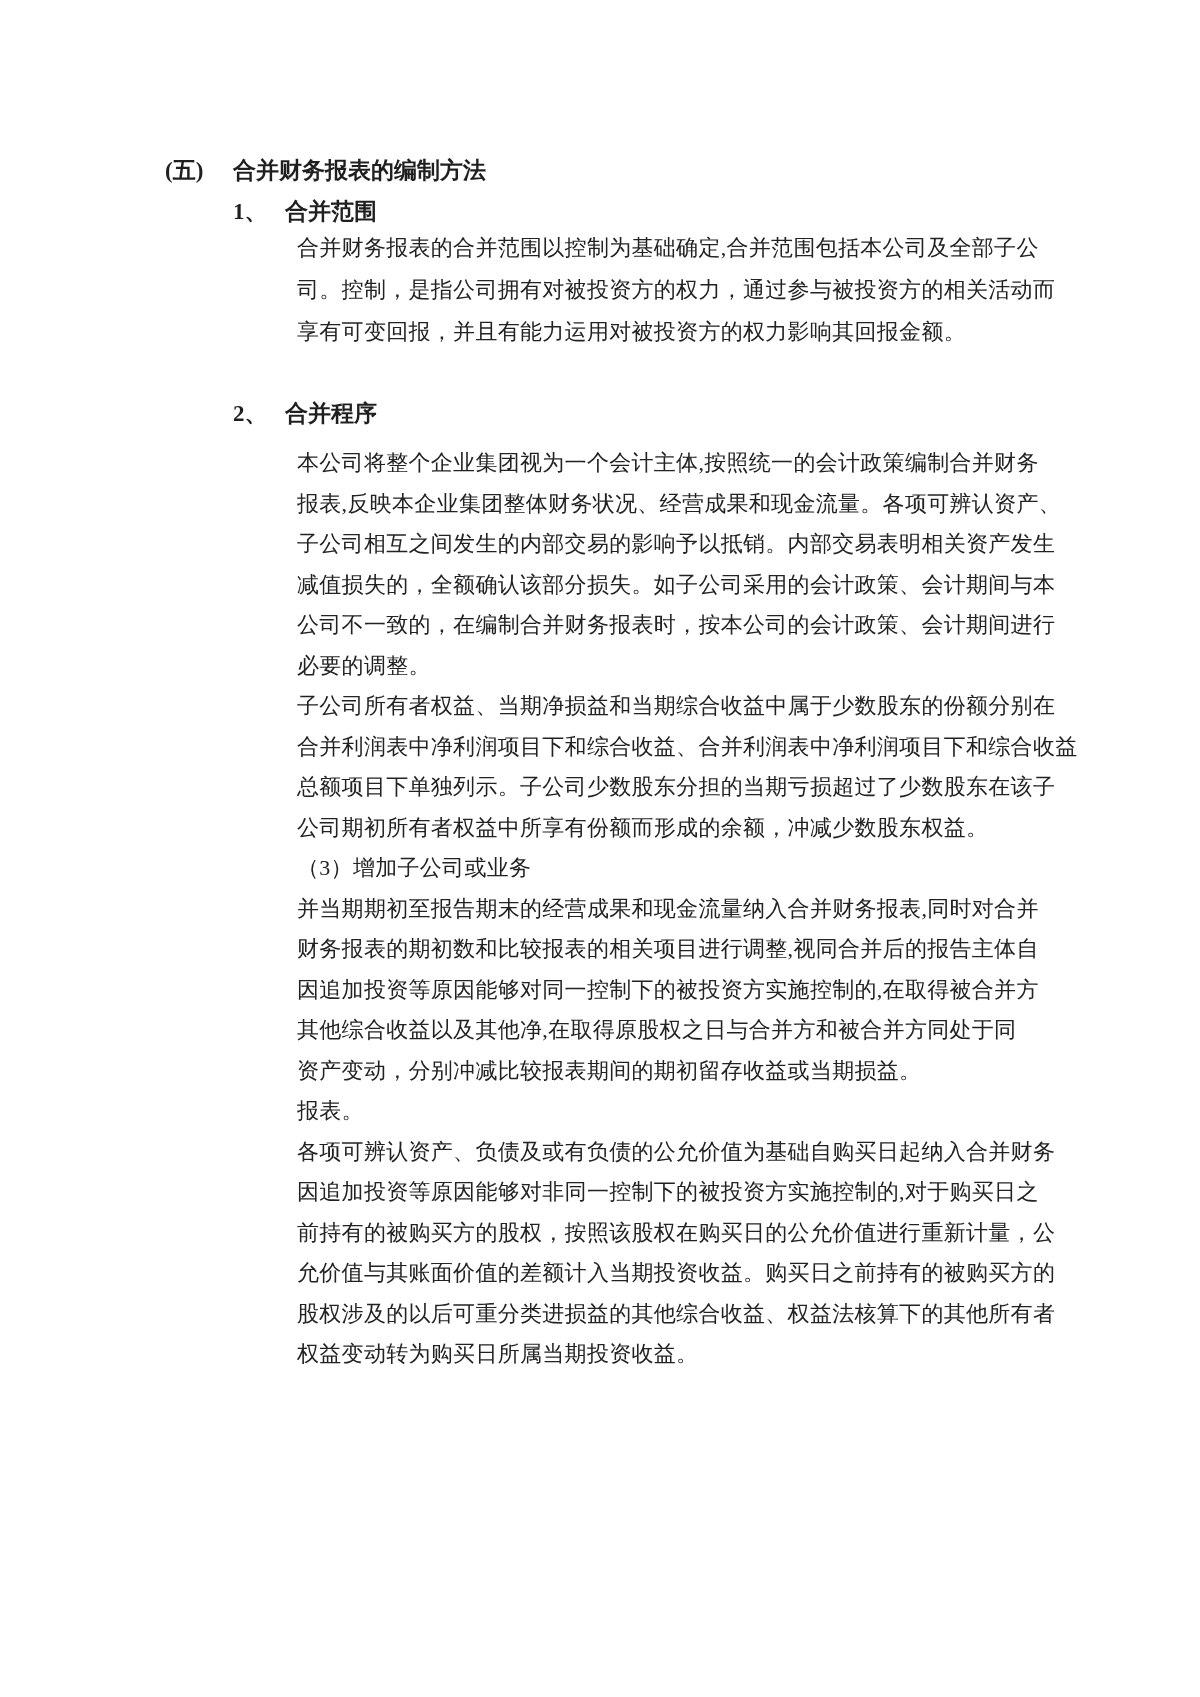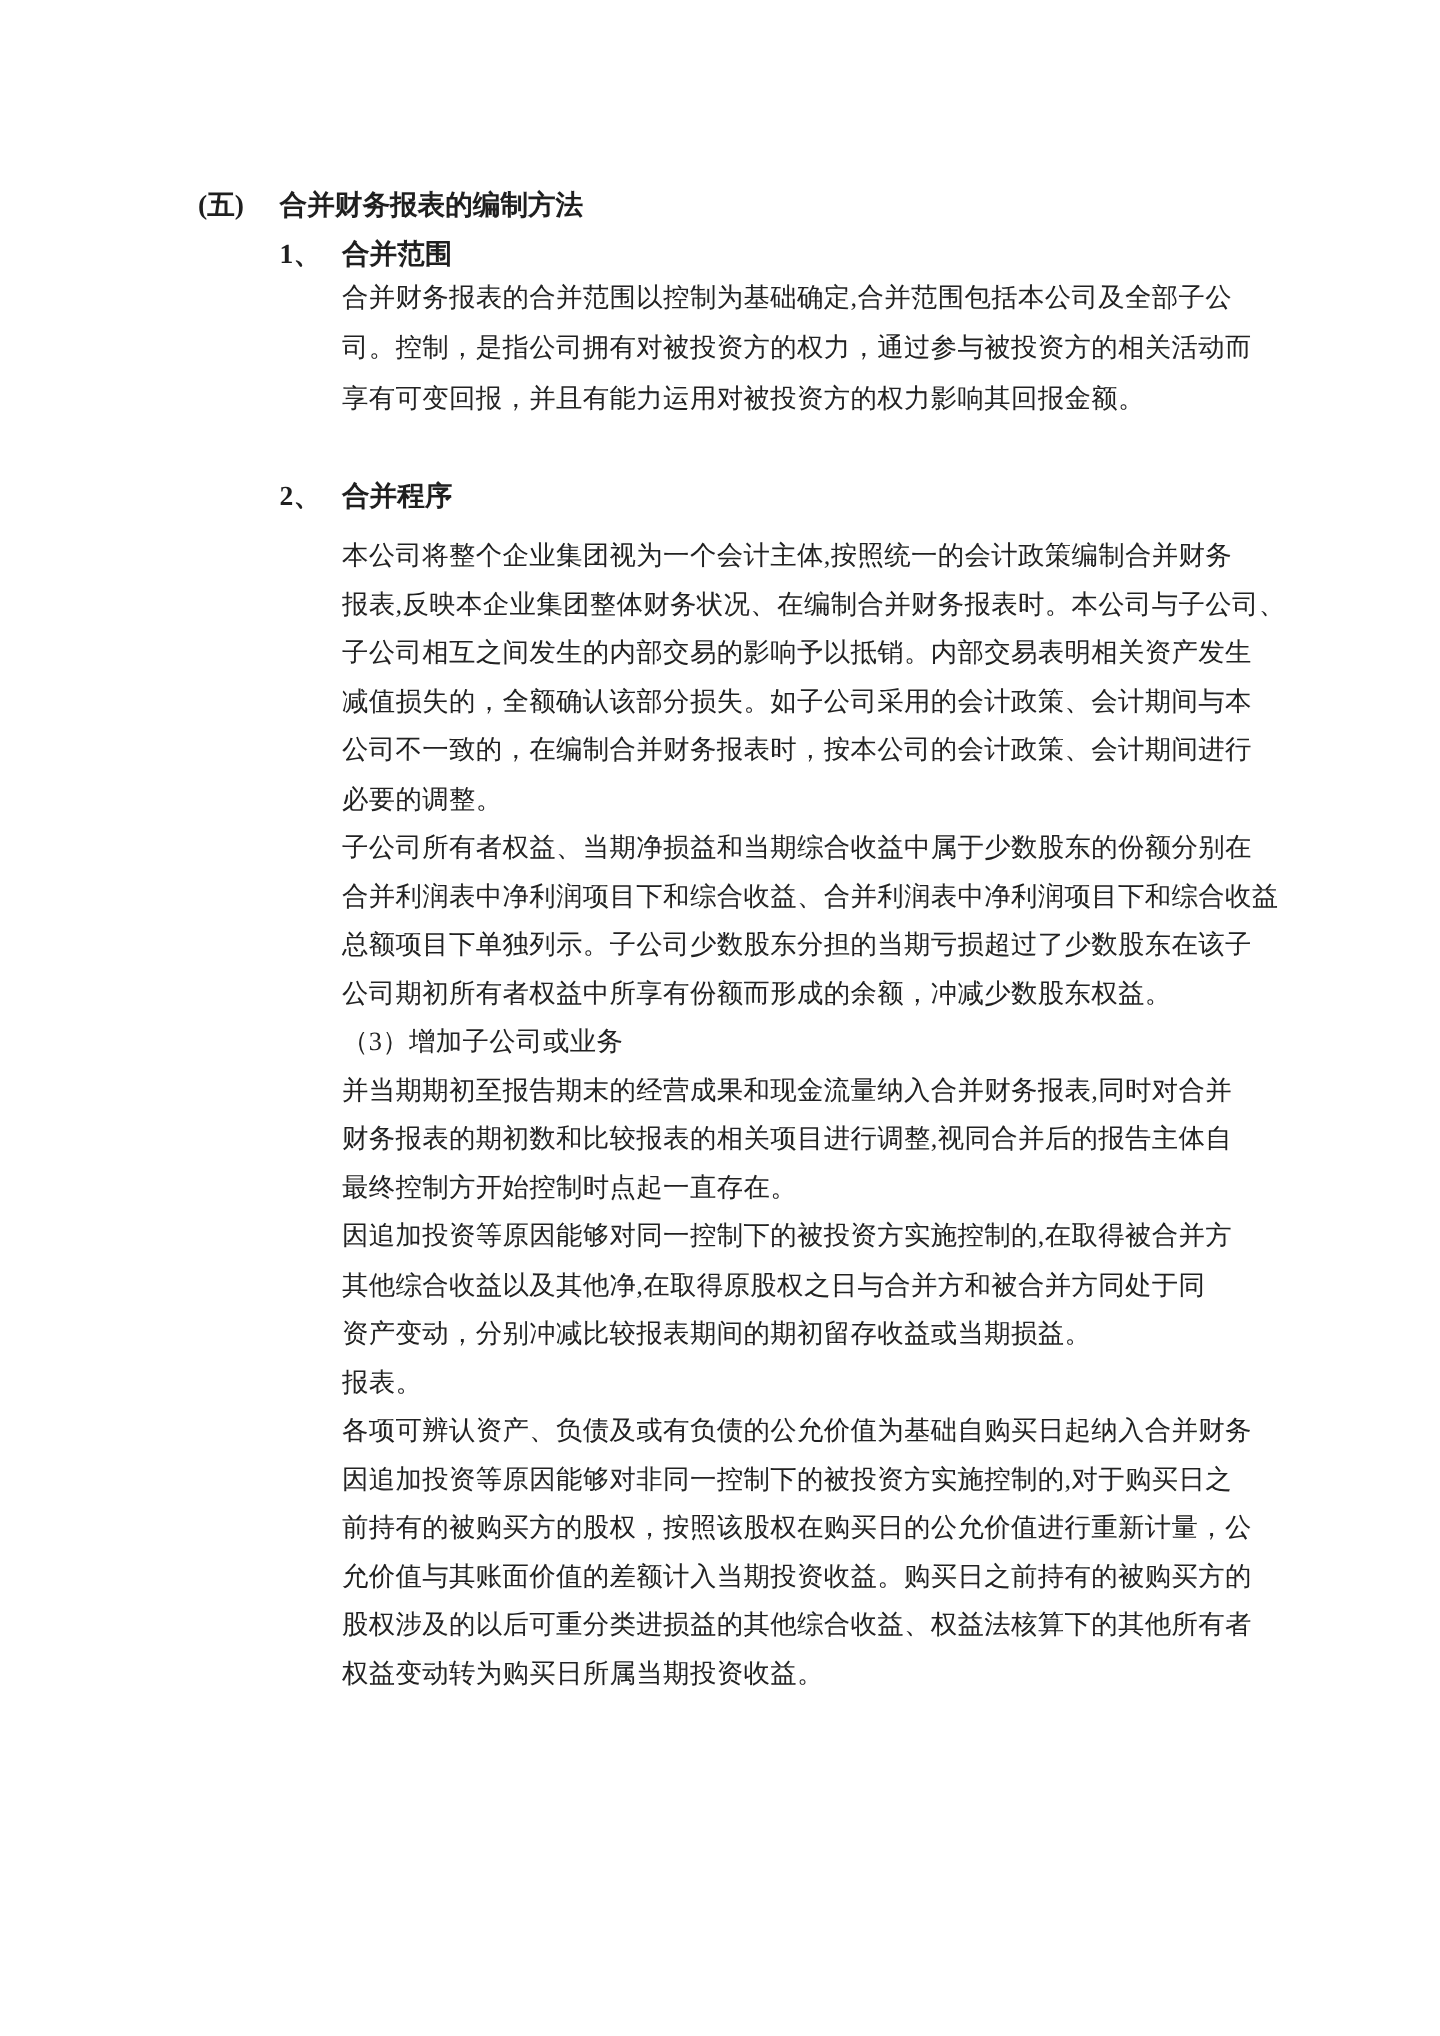--- a/index.html
+++ b/index.html
@@ -41,20 +41,21 @@
     left:285px;
     width:768px;
     font-size:22px;
     letter-spacing:0.3px;
     color:#222222;
   }
   #para-s1{top:227px;line-height:42px;}
   #para-s2{top:443px;line-height:40.5px;}
   .line{
     white-space:nowrap;
+    margin-left:12px;
   }
 </style>
 </head>
 <body>
 
 <div class="doc">
 
   <div class="h-main">
     <span class="h-num">(五)</span>
     <span class="h-title">合并财务报表的编制方法</span>
@@ -71,33 +72,32 @@
     <div class="line">享有可变回报，并且有能力运用对被投资方的权力影响其回报金额。</div>
   </div>
 
   <div class="h-sub" id="h-sub2">
     <span class="h-num">2、</span>
     <span class="h-title">合并程序</span>
   </div>
 
   <div class="para" id="para-s2">
     <div class="line">本公司将整个企业集团视为一个会计主体,按照统一的会计政策编制合并财务</div>
-    <div class="line">报表,反映本企业集团整体财务状况、在编制合并财务报表时。本公司与子公司、</div>
+    <div class="line">报表,反映本企业集团整体财务状况、经营成果和现金流量。各项可辨认资产、</div>
     <div class="line">子公司相互之间发生的内部交易的影响予以抵销。内部交易表明相关资产发生</div>
     <div class="line">减值损失的，全额确认该部分损失。如子公司采用的会计政策、会计期间与本</div>
     <div class="line">公司不一致的，在编制合并财务报表时，按本公司的会计政策、会计期间进行</div>
     <div class="line">必要的调整。</div>
     <div class="line">子公司所有者权益、当期净损益和当期综合收益中属于少数股东的份额分别在</div>
     <div class="line">合并利润表中净利润项目下和综合收益、合并利润表中净利润项目下和综合收益</div>
     <div class="line">总额项目下单独列示。子公司少数股东分担的当期亏损超过了少数股东在该子</div>
     <div class="line">公司期初所有者权益中所享有份额而形成的余额，冲减少数股东权益。</div>
     <div class="line">（3）增加子公司或业务</div>
     <div class="line">并当期期初至报告期末的经营成果和现金流量纳入合并财务报表,同时对合并</div>
     <div class="line">财务报表的期初数和比较报表的相关项目进行调整,视同合并后的报告主体自</div>
-    <div class="line">最终控制方开始控制时点起一直存在。</div>
     <div class="line">因追加投资等原因能够对同一控制下的被投资方实施控制的,在取得被合并方</div>
     <div class="line">其他综合收益以及其他净,在取得原股权之日与合并方和被合并方同处于同</div>
     <div class="line">资产变动，分别冲减比较报表期间的期初留存收益或当期损益。</div>
     <div class="line">报表。</div>
     <div class="line">各项可辨认资产、负债及或有负债的公允价值为基础自购买日起纳入合并财务</div>
     <div class="line">因追加投资等原因能够对非同一控制下的被投资方实施控制的,对于购买日之</div>
     <div class="line">前持有的被购买方的股权，按照该股权在购买日的公允价值进行重新计量，公</div>
     <div class="line">允价值与其账面价值的差额计入当期投资收益。购买日之前持有的被购买方的</div>
     <div class="line">股权涉及的以后可重分类进损益的其他综合收益、权益法核算下的其他所有者</div>
     <div class="line">权益变动转为购买日所属当期投资收益。</div>

